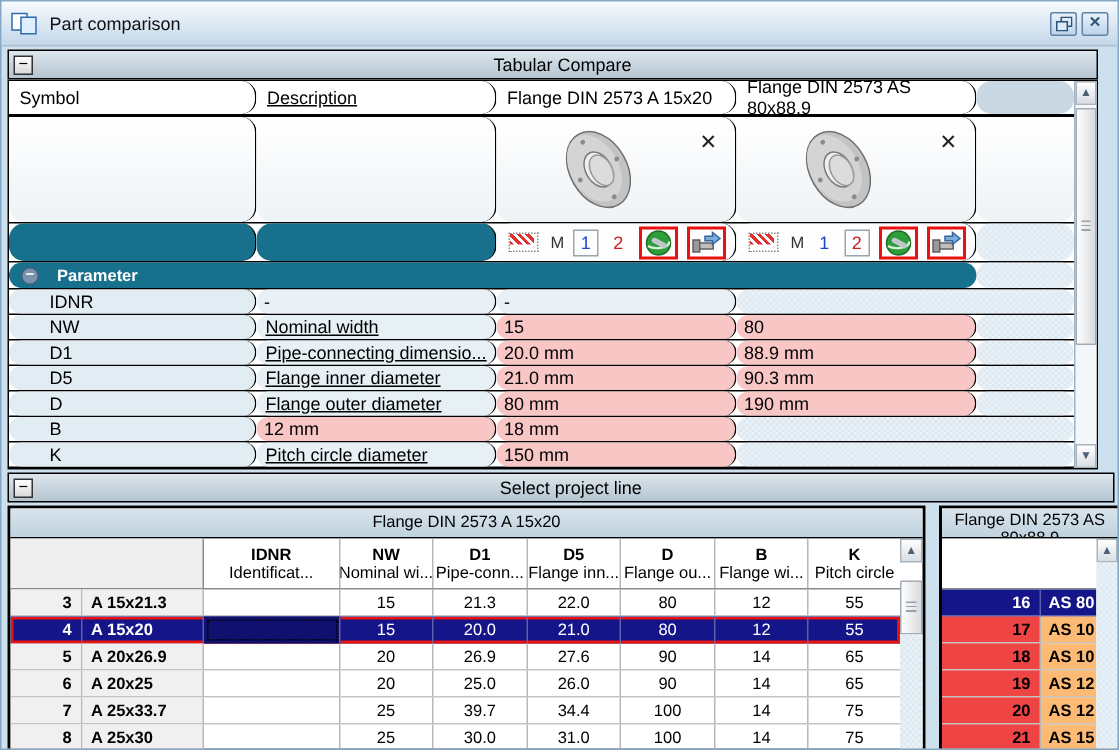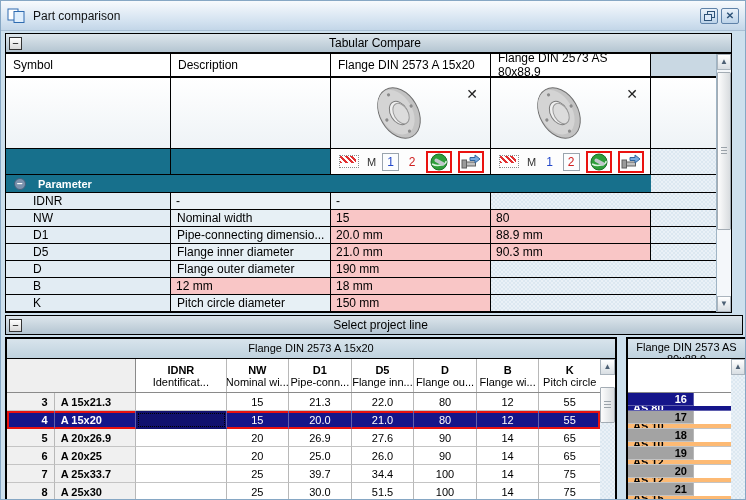--- a/index.html
+++ b/index.html
@@ -36,22 +36,22 @@
   }
   .sec1{left:4px;top:32px;width:727px;}
   .sec2{left:4px;top:314px;width:738px;}
   
   .ctable{
     position:absolute;left:4px;top:52px;width:727px;height:260px;
     border:1px solid #000;background:#fff;
   }
   .cbody{position:absolute;left:0;top:0;right:15px;bottom:0;overflow:hidden;}
   .crow{display:flex;width:100%;border-bottom:1px solid #000;}
-  .ccell{border-right:1px solid #000;overflow:hidden;position:relative;}
-  .w1{width:165px;} .w2{width:160px;} .w3{width:160px;} .w4{width:160px;}
+  .ccell{border-right:1px solid #000;overflow:hidden;position:relative;border-radius:10px;}
+  .w1{width:165px;} .w2{width:160px;text-decoration:underline;} .w3{width:160px;} .w4{width:160px;}
   .wf{flex:1;border-right:none;}
   .checker{
     background-color:#eaf1f7;
     background-image:linear-gradient(45deg,#dce8f1 25%,transparent 25%,transparent 75%,#dce8f1 75%),
                      linear-gradient(45deg,#dce8f1 25%,transparent 25%,transparent 75%,#dce8f1 75%);
     background-size:4px 4px;background-position:0 0,2px 2px;
   }
   .hrow{height:24px;border-bottom:2px solid #000;}
   .hrow .ccell{display:flex;align-items:center;padding-left:7px;background:#fff;font-size:12px;}
   .hrow .wf{background:#c9d8e3;}
@@ -111,23 +111,23 @@
   .cidnr{width:91px;}
   .cv{width:63px;justify-content:center;}
   .ck{width:61px;justify-content:center;border-right:none;}
   .lrow.selected{background:#15158a;box-shadow:inset 0 0 0 2px #e9120f;}
   .lrow.selected .lc{background:transparent;color:#fff;border-right-color:#5f5fae;border-bottom-color:transparent;}
   .lrow.selected .cidnr{outline:1px dotted #000;outline-offset:-3px;background:#10106e;}
   .lscroll{position:absolute;right:0;top:20px;bottom:0;width:15px;}
   
   .rbody{position:absolute;left:0;top:20px;right:14px;bottom:0;overflow:hidden;}
   .rcolhdr{height:34px;border-bottom:1px solid #8a8a8a;background:#fff;}
-  .rrow{display:flex;height:18px;font-size:11px;flex-direction:column;}
+  .rrow{display:flex;height:18px;font-size:11px;}
   .rnum{width:66px;border-right:1px solid #b8b8b8;border-bottom:1px solid #c4c4c4;
-    display:flex;align-items:center;justify-content:flex-end;padding-right:6px;font-weight:bold;background:#a3a3a3;}
+    display:flex;align-items:center;justify-content:flex-end;padding-right:6px;font-weight:bold;background:#ef4444;}
   .rname{flex:1;border-bottom:1px solid #c4c4c4;display:flex;align-items:center;padding-left:5px;
     font-weight:bold;white-space:nowrap;overflow:hidden;background:#fdba74;}
   .rrow.selected .rnum,.rrow.selected .rname{background:#15158a;color:#fff;border-color:#5f5fae;}
   .rstrip{position:absolute;right:0;top:20px;bottom:0;width:14px;}
   .rstrip .sarrow{height:16px;}
 </style>
 </head>
 <body>
 
 <div class="window">
@@ -282,20 +282,21 @@
       <div class="crow prow">
         <div class="ccell w1 psym">D5</div>
         <div class="ccell w2 pdesc">Flange inner diameter</div>
         <div class="ccell w3 pval pink">21.0 mm</div>
         <div class="ccell w4 pval pink">90.3 mm</div>
         <div class="ccell wf checker"></div>
       </div>
       <div class="crow prow">
         <div class="ccell w1 psym">D</div>
         <div class="ccell w2 pdesc">Flange outer diameter</div>
+        <div class="ccell w3 pval pink">80 mm</div>
         <div class="ccell w4 pval pink">190 mm</div>
         <div class="ccell wf checker"></div>
       </div>
       <div class="crow prow">
         <div class="ccell w1 psym">B</div>
         <div class="ccell w3 pval pink">12 mm</div>
         <div class="ccell w4 pval pink">18 mm</div>
         <div class="ccell wf checker"></div>
       </div>
       <div class="crow prow">
@@ -409,21 +410,21 @@
         <div class="lc cv">100</div>
         <div class="lc cv">14</div>
         <div class="lc ck">75</div>
       </div>
       <div class="lrow">
         <div class="lc cnum">8</div>
         <div class="lc cname">A 25x30</div>
         <div class="lc cidnr"></div>
         <div class="lc cv">25</div>
         <div class="lc cv">30.0</div>
-        <div class="lc cv">51.5</div>
+        <div class="lc cv">31.0</div>
         <div class="lc cv">100</div>
         <div class="lc cv">14</div>
         <div class="lc ck">75</div>
       </div>
     </div>
     <div class="lscroll">
       <div class="sarrow">▲</div>
       <div class="sthumb" style="top:28px;height:36px;">
           <div class="grip"></div>
         </div>

